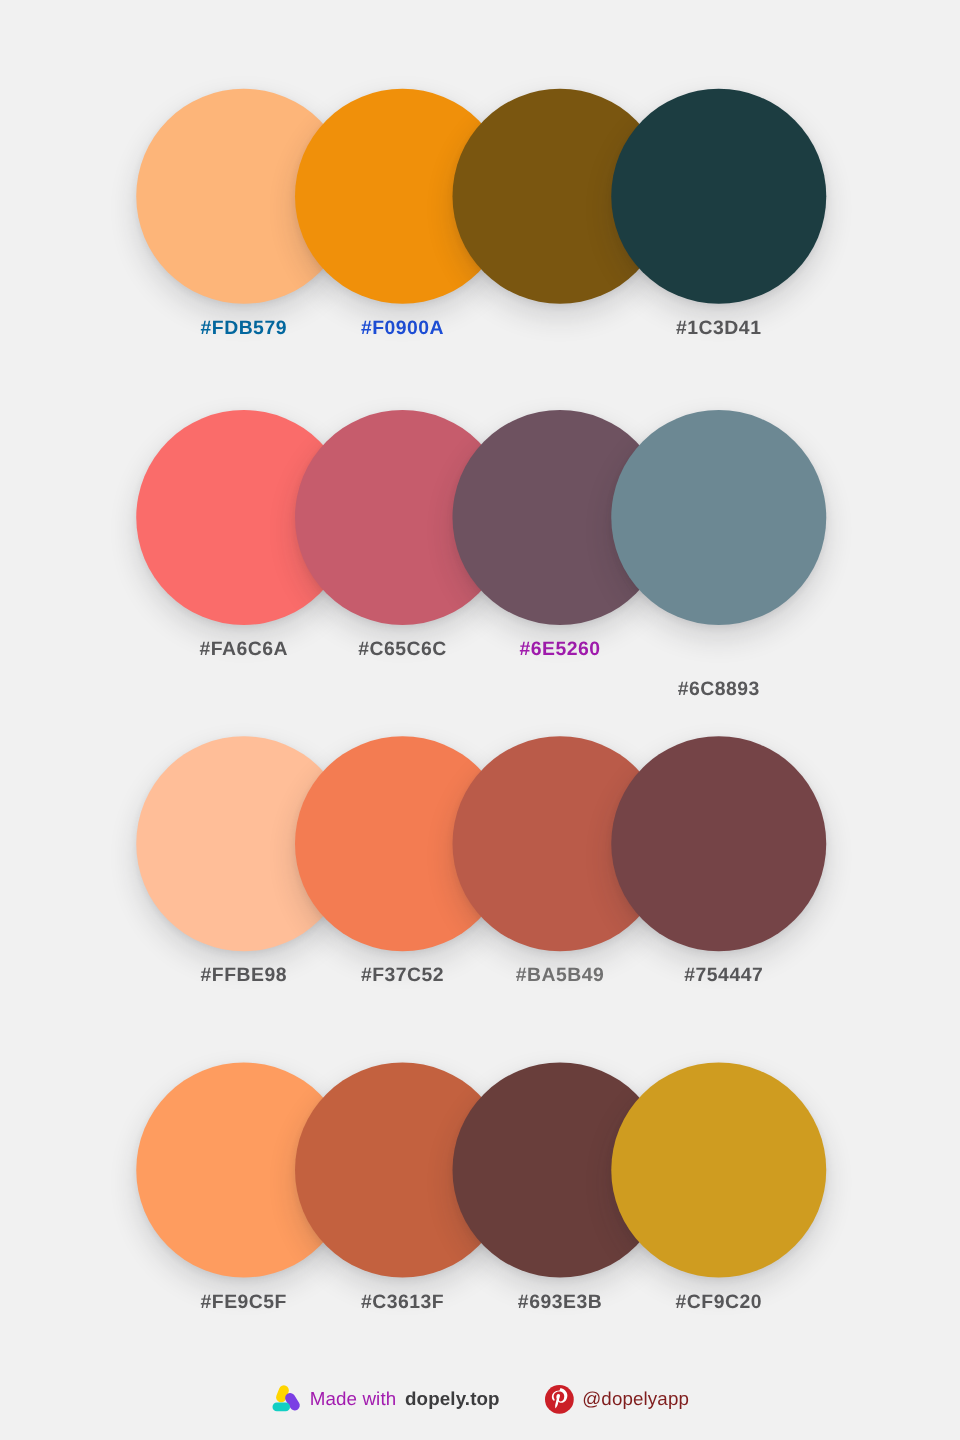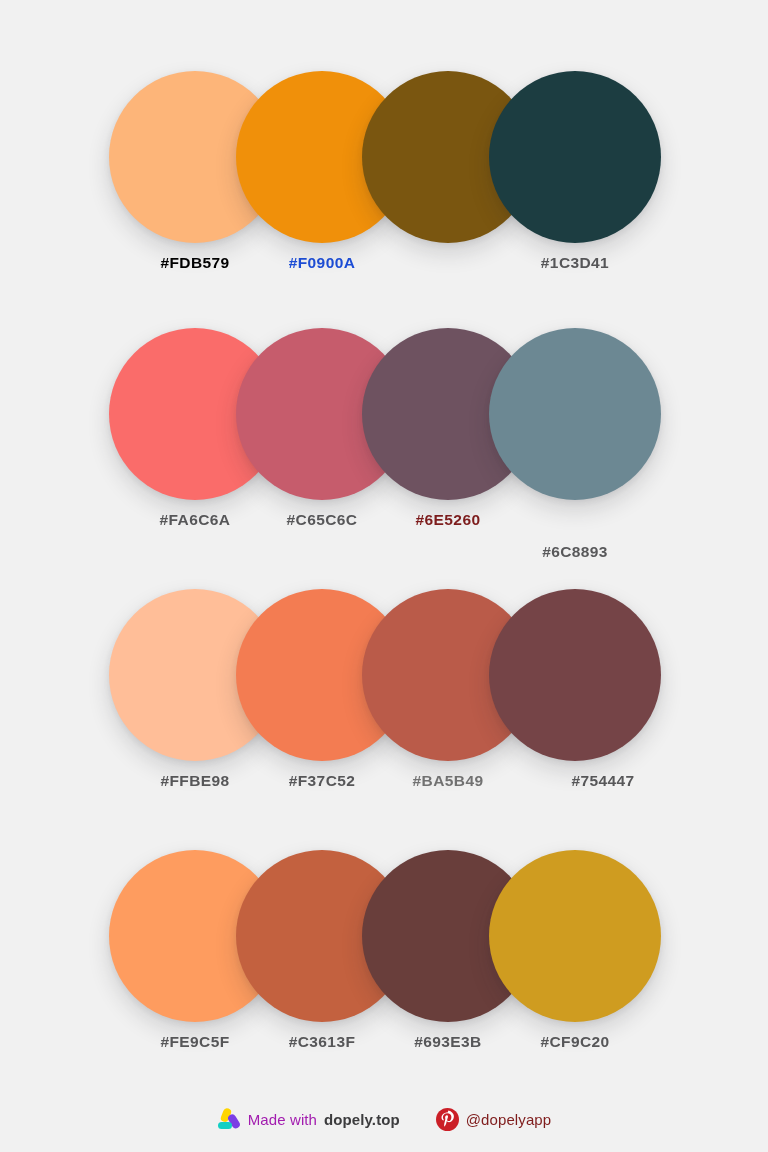--- a/index.html
+++ b/index.html
@@ -169,53 +169,53 @@
   <div class="palette-rows">
 
     <div class="palette-row" style="top:71px;">
       <div class="swatch-strip">
         <div class="swatch-circle" style="left: 109px; z-index: 1; background: rgb(253, 181, 121);"></div>
         <div class="swatch-circle" style="left: 236px; z-index: 2; background: rgb(240, 144, 10);"></div>
         <div class="swatch-circle" style="left: 362px; z-index: 3; background: rgb(122, 86, 16);"></div>
         <div class="swatch-circle" style="left: 489px; z-index: 4; background: rgb(28, 61, 65);"></div>
       </div>
       <div class="label-strip">
-        <div class="swatch-label" style="left: 110px; color: #000000;">#FDB579</div>
+        <div class="swatch-label" style="left: 110px; color: #0369a1;">#FDB579</div>
         <div class="swatch-label" style="left: 237px; color: #1d4ed8;">#F0900A</div>
         <div class="swatch-label" style="left: 490px; color: rgb(88, 88, 90);">#1C3D41</div>
       </div>
     </div>
 
     <div class="palette-row" style="top:328px;">
       <div class="swatch-strip">
         <div class="swatch-circle" style="left: 109px; z-index: 1; background: rgb(250, 108, 106);"></div>
         <div class="swatch-circle" style="left: 236px; z-index: 2; background: rgb(198, 92, 108);"></div>
         <div class="swatch-circle" style="left: 362px; z-index: 3; background: rgb(110, 82, 96);"></div>
         <div class="swatch-circle" style="left: 489px; z-index: 4; background: rgb(108, 136, 147);"></div>
       </div>
       <div class="label-strip">
         <div class="swatch-label" style="left: 110px; color: rgb(88, 88, 90);">#FA6C6A</div>
         <div class="swatch-label" style="left: 237px; color: rgb(88, 88, 90);">#C65C6C</div>
-        <div class="swatch-label" style="left: 363px; color: #7f1d1d;">#6E5260</div>
+        <div class="swatch-label" style="left: 363px; color: #a21caf;">#6E5260</div>
         <div class="swatch-label" style="left: 490px; color: rgb(88, 88, 90); margin-top: 32px;">#6C8893</div>
       </div>
     </div>
 
     <div class="palette-row" style="top:589px;">
       <div class="swatch-strip">
         <div class="swatch-circle" style="left: 109px; z-index: 1; background: rgb(255, 190, 152);"></div>
         <div class="swatch-circle" style="left: 236px; z-index: 2; background: rgb(243, 124, 82);"></div>
         <div class="swatch-circle" style="left: 362px; z-index: 3; background: rgb(186, 91, 73);"></div>
         <div class="swatch-circle" style="left: 489px; z-index: 4; background: rgb(117, 68, 71);"></div>
       </div>
       <div class="label-strip">
         <div class="swatch-label" style="left: 110px; color: rgb(88, 88, 90);">#FFBE98</div>
         <div class="swatch-label" style="left: 237px; color: rgb(88, 88, 90);">#F37C52</div>
         <div class="swatch-label" style="left: 363px; color: #737373;">#BA5B49</div>
-        <div class="swatch-label" style="left: 518px; color: rgb(88, 88, 90);">#754447</div>
+        <div class="swatch-label" style="left: 494px; color: rgb(88, 88, 90);">#754447</div>
       </div>
     </div>
 
     <div class="palette-row" style="top:850px;">
       <div class="swatch-strip">
         <div class="swatch-circle" style="left: 109px; z-index: 1; background: rgb(254, 156, 95);"></div>
         <div class="swatch-circle" style="left: 236px; z-index: 2; background: rgb(195, 97, 63);"></div>
         <div class="swatch-circle" style="left: 362px; z-index: 3; background: rgb(105, 62, 59);"></div>
         <div class="swatch-circle" style="left: 489px; z-index: 4; background: rgb(207, 156, 32);"></div>
       </div>

